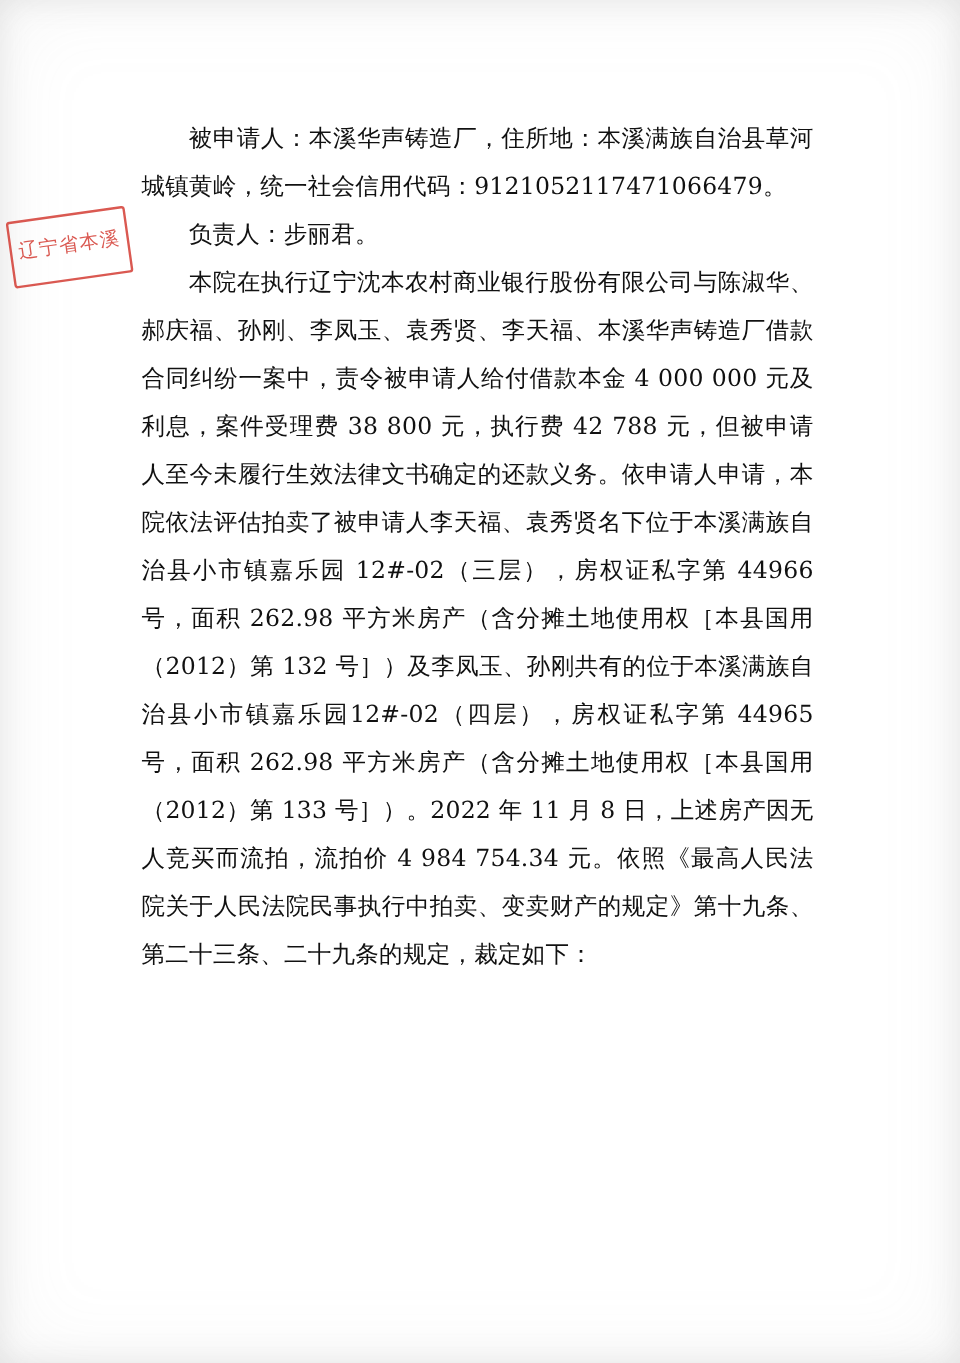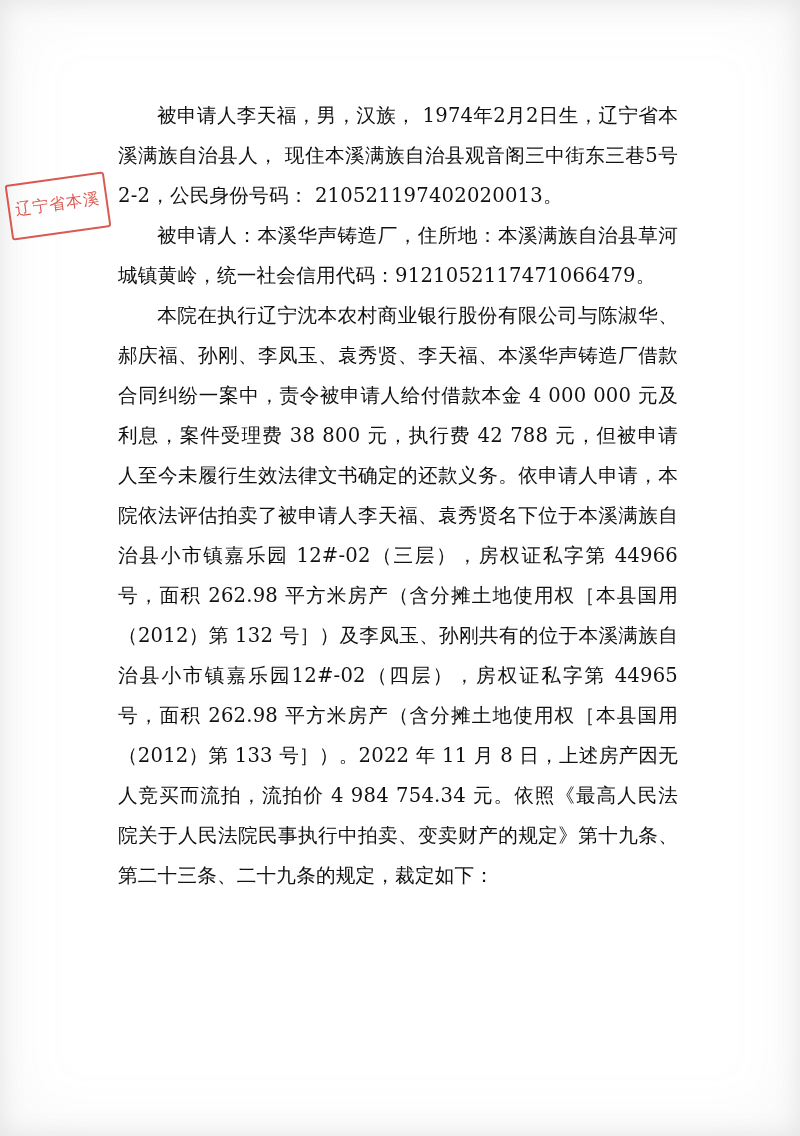--- a/index.html
+++ b/index.html
@@ -71,18 +71,18 @@
 </head>
 <body>
 
 <div class="page">
 
   <div class="stamp">
     <span class="stamp-inner">辽宁省本溪</span>
   </div>
 
   <div class="doc-body">
-    <p class="para">被申请人李天福，男，汉族， 1974年2月2日生，辽宁省本溪满族自治县人， 现住本溪满族自治县观音阁三中街东三巷5号2-2，公民身份号码： 210521197402020013。</p>
     <p class="para">被申请人：本溪华声铸造厂，住所地：本溪满族自治县草河城镇黄岭，统一社会信用代码：9121052117471066479。</p>
+    <p class="para">负责人：步丽君。</p>
     <p class="para">本院在执行辽宁沈本农村商业银行股份有限公司与陈淑华、郝庆福、孙刚、李凤玉、袁秀贤、李天福、本溪华声铸造厂借款合同纠纷一案中，责令被申请人给付借款本金 4 000 000 元及利息，案件受理费 38 800 元，执行费 42 788 元，但被申请人至今未履行生效法律文书确定的还款义务。依申请人申请，本院依法评估拍卖了被申请人李天福、袁秀贤名下位于本溪满族自治县小市镇嘉乐园 12#-02（三层），房权证私字第 44966 号，面积 262.98 平方米房产（含分摊土地使用权［本县国用（2012）第 132 号］）及李凤玉、孙刚共有的位于本溪满族自治县小市镇嘉乐园12#-02（四层），房权证私字第 44965 号，面积 262.98 平方米房产（含分摊土地使用权［本县国用（2012）第 133 号］）。2022 年 11 月 8 日，上述房产因无人竞买而流拍，流拍价 4 984 754.34 元。依照《最高人民法院关于人民法院民事执行中拍卖、变卖财产的规定》第十九条、第二十三条、二十九条的规定，裁定如下：</p>
   </div>
 
 </div>
 
 </body></html>

